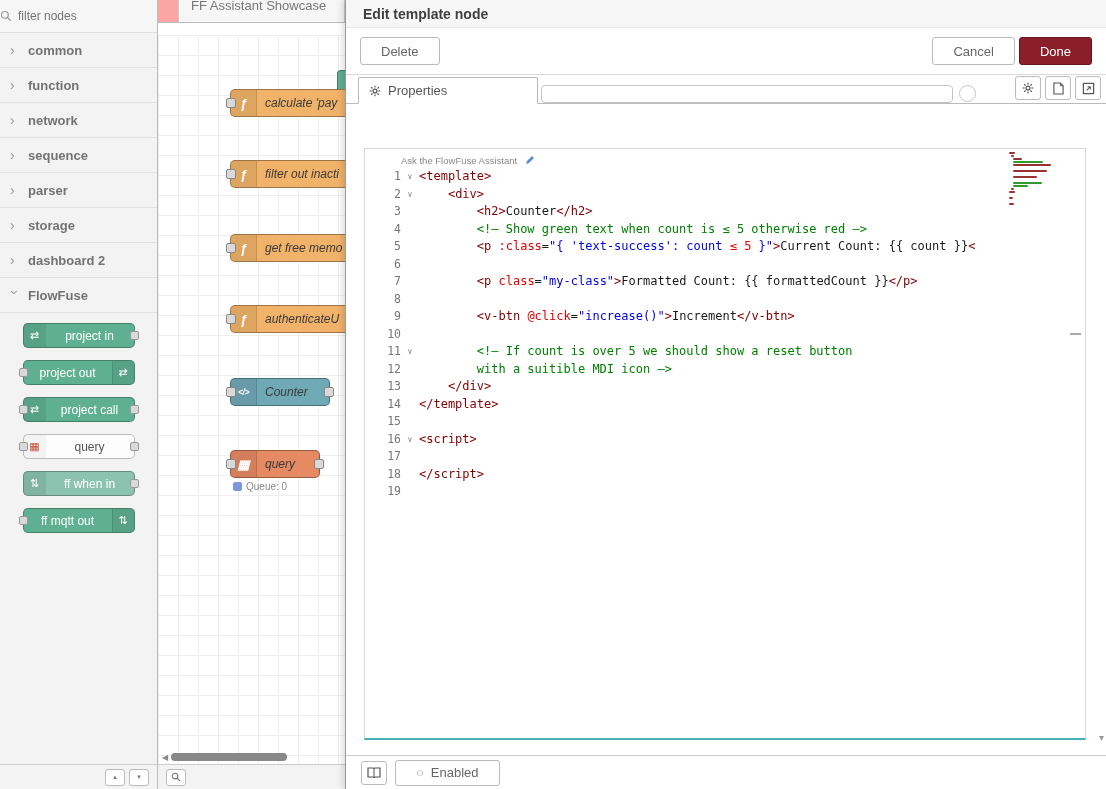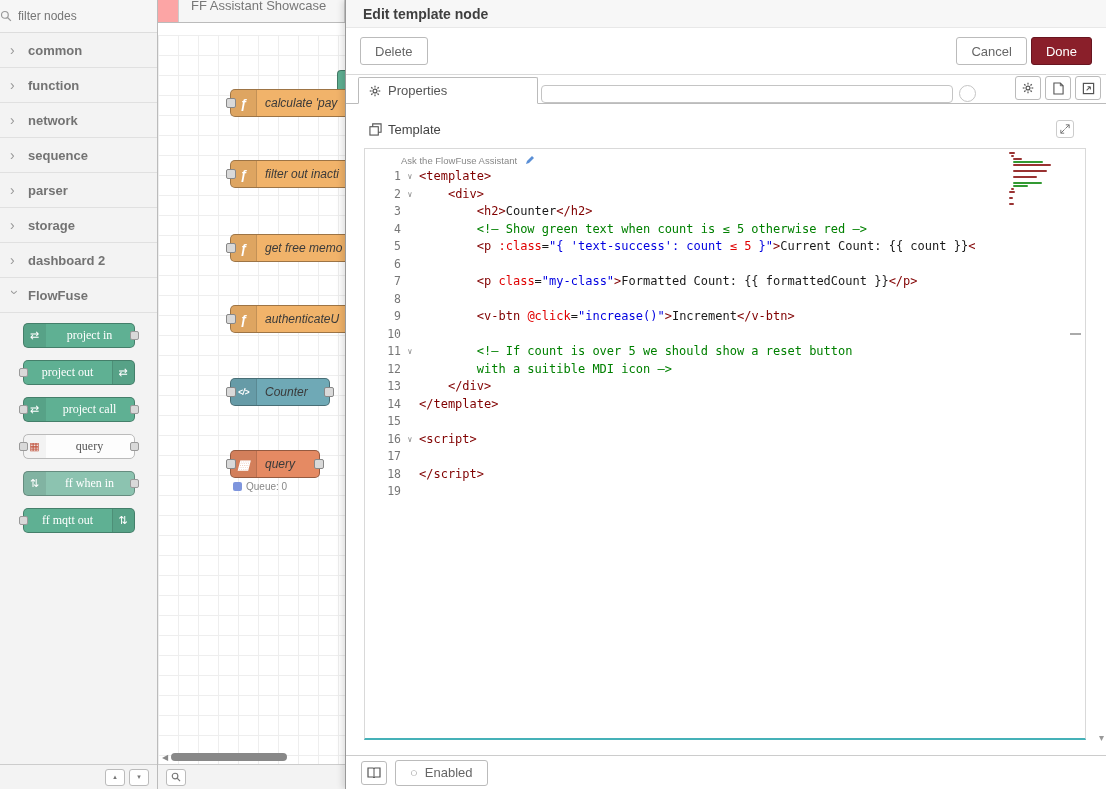--- a/index.html
+++ b/index.html
@@ -16,21 +16,21 @@
   .chev.open { transform:rotate(90deg); }
   .pal-nodes { padding:10px 0 2px 0; }
   .pal-node { position:relative; width:112px; height:25px; margin:0 auto 12px auto; border-radius:5px; border:1px solid rgba(0,0,0,0.28); display:flex; align-items:stretch; font-size:12px; cursor:grab; }
   .pal-node.s-teal  { background:var(--palette-node-teal,#5fb093); color:#fff; }
   .pal-node.s-muted { background:var(--palette-node-muted,#8cc3b0); color:#fff; }
   .pal-node.s-light { background:#fdfdfd; color:#555; border-color:#bbb; }
   .pn-icon { width:22px; display:flex; align-items:center; justify-content:center; background:rgba(0,0,0,0.08); font-size:11px; }
   .pal-node.s-light .pn-icon { color:#c0503a; background:rgba(0,0,0,0.04); }
   .pn-icon:first-child { border-right:1px solid rgba(0,0,0,0.12); border-radius:4px 0 0 4px; }
   .pn-icon:last-child  { border-left:1px solid rgba(0,0,0,0.12); border-radius:0 4px 4px 0; }
-  .pn-label { flex:1; display:flex; align-items:center; justify-content:center; white-space:nowrap; overflow:hidden;font-family:Liberation Serif, serif; }
+  .pn-label { flex:1; display:flex; align-items:center; justify-content:center; white-space:nowrap; overflow:hidden; }
   .nub { position:absolute; width:9px; height:9px; top:7px; background:#d9d9d9; border:1px solid #999; border-radius:2px; }
   .nub-l { left:-5px; } .nub-r { right:-5px; }
   .pal-footer { position:absolute; bottom:0; left:0; right:0; height:25px; background:#f3f3f3; border-top:1px solid #ccc; display:flex; justify-content:flex-end; align-items:center; gap:4px; padding-right:8px; }
   .mini-btn { width:20px; height:17px; border:1px solid #bbb; background:#fff; border-radius:3px; display:flex; align-items:center; justify-content:center; font-size:7px; color:#777; cursor:pointer; }
 
   
   .workspace { position:relative; flex:1; background:#fff; overflow:hidden; }
   .ws-tabbar { position:absolute; top:0; left:0; right:0; height:23px; background:#fca5a5; border-bottom:1px solid #bbb; display:flex; align-items:flex-end; }
   .ws-tab { margin-left:20px; width:220px; height:34px; background:#f6f6f6; border:1px solid #ccc; border-bottom:none; display:flex; align-items:center; padding-left:12px; font-size:13px; color:#777; white-space:nowrap; overflow:hidden; cursor:pointer; }
   .ws-grid { position:absolute; top:35px; left:0; right:0; bottom:25px;
@@ -51,21 +51,21 @@
   .ws-hscroll { position:absolute; left:0; right:0; bottom:25px; height:14px; display:flex; align-items:center; }
   .hs-arrow { font-size:8px; color:#888; margin-left:4px; }
   .hs-thumb { margin-left:3px; width:116px; height:8px; background:#888; border-radius:4px; }
   .ws-footer { position:absolute; bottom:0; left:0; right:0; height:25px; background:#f3f3f3; border-top:1px solid #ccc; display:flex; align-items:center; padding-left:8px; }
 
   
   .editpanel { position:relative; width:761px; background:#fff; border-left:1px solid #999; display:flex; flex-direction:column; box-shadow:-3px 0 6px rgba(0,0,0,0.12); }
   .ep-header { height:28px; line-height:28px; padding:0 17px; font-size:14px; font-weight:bold; color:#3f3f3f; background:#f7f7f7; border-bottom:1px solid #e8e8e8; }
   .ep-buttons { height:47px; display:flex; align-items:center; justify-content:space-between; padding:0 14px; border-bottom:1px solid #d9d9d9; }
   .ep-right { display:flex; gap:4px; }
-  .btn { height:28px; padding:0 14px; font-size:13px; color:#666; background:#fff; border:1px solid #bbb; border-radius:3px; cursor:pointer; font-family:"Liberation Sans",sans-serif; }
+  .btn { height:28px; padding:0 20px; font-size:13px; color:#666; background:#fff; border:1px solid #bbb; border-radius:3px; cursor:pointer; font-family:"Liberation Sans",sans-serif; }
   .btn-done { background:var(--done-button,#8a1f2a); border-color:#681520; color:#fff; }
   .ep-tabbar { position:relative; height:29px; background:#fff; border-bottom:1px solid #bbb; display:flex; align-items:flex-end; padding-left:12px; }
   .ep-tab { width:180px; height:27px; margin-bottom:-1px; background:#fff; border:1px solid #bbb; border-bottom:1px solid #fff; border-radius:2px 2px 0 0; display:flex; align-items:center; gap:7px; padding-left:10px; font-size:13px; color:#555; cursor:pointer; }
   .partial-input { position:absolute; left:195px; top:10px; width:412px; height:18px; background:#fff; border:1px solid #c4c4c4; border-radius:4px; }
   .partial-circle { position:absolute; left:613px; top:10px; width:17px; height:17px; background:#fff; border:1px solid #c4c4c4; border-radius:50%; }
   .ep-tab-icons { position:absolute; right:5px; bottom:3px; display:flex; gap:4px; }
   .icon-btn { width:26px; height:24px; padding:0; display:flex; align-items:center; justify-content:center; }
   .ep-content { position:relative; flex:1; background:#fff; overflow:hidden; }
   .tmpl-row { position:absolute; left:23px; top:16px; width:717px; height:18px; display:flex; align-items:center; gap:6px; font-size:13px; color:#444; }
   .tmpl-expand { margin-left:auto; margin-right:12px; width:18px; height:18px; border:1px solid #ccc; border-radius:3px; background:#fff; display:flex; align-items:center; justify-content:center; cursor:pointer; }
@@ -295,34 +295,20 @@
         <button class="btn icon-btn">
           <svg width="13" height="13" viewBox="0 0 14 14">
               <rect x="1.5" y="1.5" width="11" height="11" fill="none" stroke="#555" stroke-width="1.3"></rect>
               <path d="M5 9L9 5M9 5H6M9 5v3" stroke="#555" stroke-width="1.1" fill="none"></path>
             </svg>
         </button>
       </div>
     </div>
 
     <div class="ep-content">
-      <div class="tmpl-row">
-        <span>
-          <svg width="13" height="13" viewBox="0 0 14 14">
-              <rect x="1" y="4" width="9" height="9" fill="none" stroke="#555" stroke-width="1.2"></rect>
-              <path d="M4 4V1h9v9h-3" fill="none" stroke="#555" stroke-width="1.2"></path>
-            </svg>
-        </span>
-        <span>Template</span>
-        <span class="tmpl-expand">
-          <svg width="10" height="10" viewBox="0 0 12 12">
-              <path d="M7 1h4v4M11 1L6.5 5.5M5 11H1V7M1 11l4.5-4.5" stroke="#777" stroke-width="1.2" fill="none"></path>
-            </svg>
-        </span>
-      </div>
 
       <div class="code-editor">
         <div class="hint-row">
           <span>Ask the FlowFuse Assistant</span>
           <span>
             <svg width="10" height="10" viewBox="0 0 10 10">
                 <path d="M1 9l1-3 5-5 2 2-5 5z" fill="#5a8fd6"></path>
               </svg>
           </span>
         </div>

